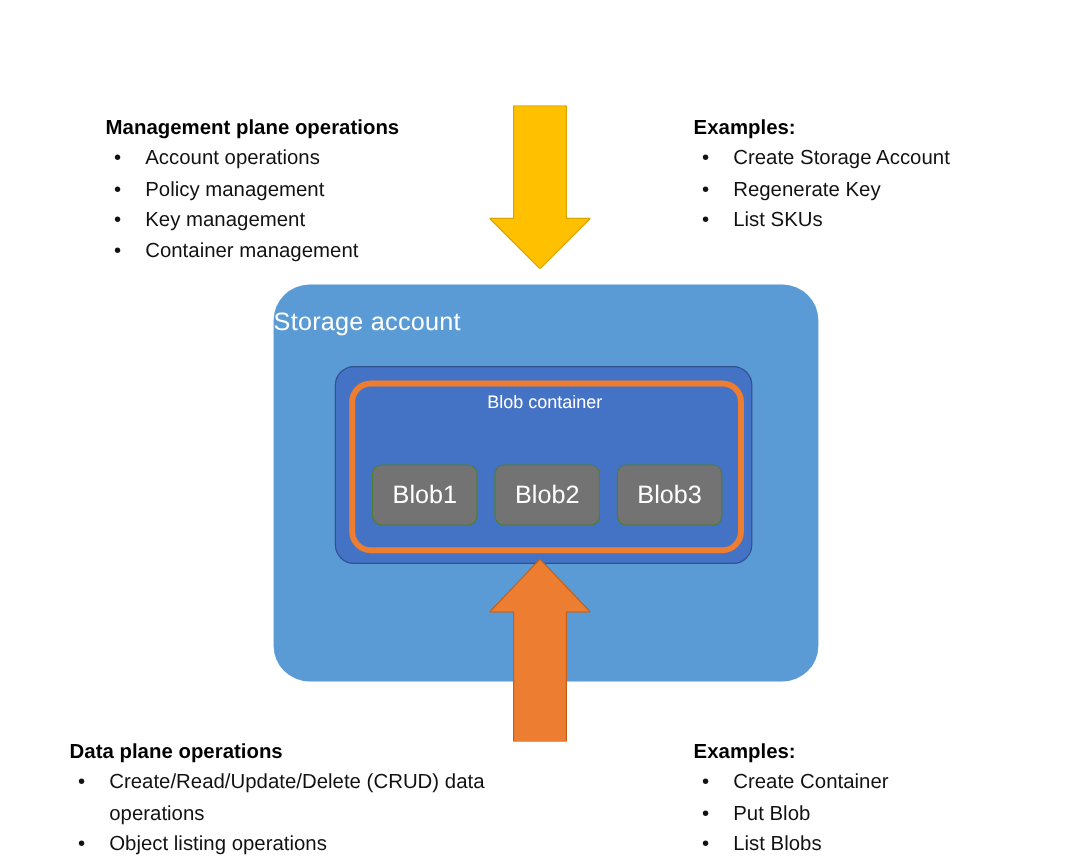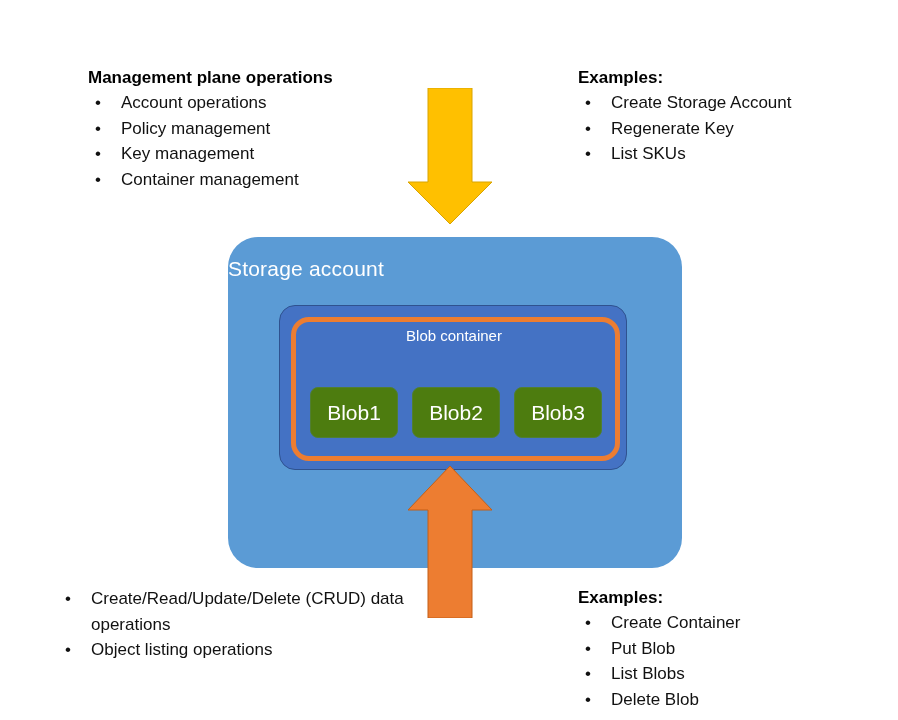--- a/index.html
+++ b/index.html
@@ -19,20 +19,21 @@
   .canvas {
     position: absolute;
     left: 0; top: 0;
     width: 898px;
     height: 720px;
   }
 
   
   .textblock {
     position: absolute;
+    margin-top: 29px;
   }
   .tb-title {
     font-weight: bold;
     font-size: 17px;
     line-height: 24px;
     color: #000;
     white-space: nowrap;
   }
   .tb-list {
     list-style: none;
@@ -119,21 +120,21 @@
     box-sizing: border-box;
     background: transparent;
   }
 
   
   .blob {
     position: absolute;
     top: 387px;
     width: 88px;
     height: 51px;
-    background: #4d7c0f;
+    background: #737373;
     border: 1px solid #507E32;
     border-radius: 8px;
     box-sizing: border-box;
     color: #ffffff;
     font-size: 21px;
     line-height: 49px;
     text-align: center;
   }
   #blob-1 { left: 310px; }
   #blob-2 { left: 412px; }
@@ -207,20 +208,21 @@
 
   <div class="blob" id="blob-1">Blob1</div>
   <div class="blob" id="blob-2">Blob2</div>
   <div class="blob" id="blob-3">Blob3</div>
 
   <svg class="arrow" id="arrow-up" viewBox="0 0 84 152">
     <polygon points="42,0 84,44 64,44 64,152 20,152 20,44 0,44" fill="#ED7D31" stroke="#C45F16" stroke-width="1"></polygon>
   </svg>
 
   <div class="textblock" id="data-block">
+    <div class="tb-title">Data plane operations</div>
     <ul class="tb-list">
       <li class="wrap">
         <span class="bullet">•</span>
         <span>Create/Read/Update/Delete  (CRUD) data operations</span>
       </li>
       <li>
         <span class="bullet">•</span>
         <span>Object listing operations</span>
       </li>
     </ul>

